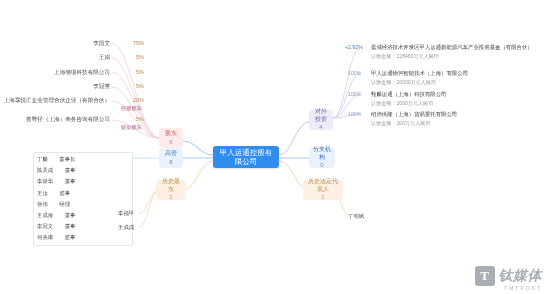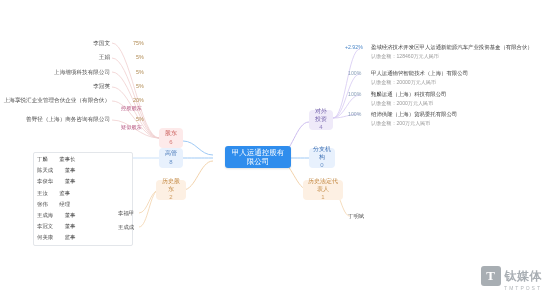--- a/index.html
+++ b/index.html
@@ -56,21 +56,21 @@
   .sub-pct{position:absolute;font-size:5.2px;color:#8aa0b8;white-space:nowrap;}
   .sub-pct.blue{color:#4a86c8;}
 
   
   .wm{position:absolute;right:8px;bottom:8px;display:flex;align-items:center;gap:4px;opacity:.85;}
   .wm-mark{
     width:20px;height:20px;border-radius:3px;background:#9aa0a6;color:#fff;
     display:flex;align-items:center;justify-content:center;font-size:13px;font-weight:bold;
     font-family:"Liberation Serif",serif;
   }
-  .wm-text{font-size:12px;letter-spacing:.5px;color:#9aa0a6;font-weight:bold;}
+  .wm-text{font-size:14px;letter-spacing:.5px;color:#9aa0a6;font-weight:bold;font-style:italic;}
   .wm-sub{font-size:5px;color:#b3b7bb;letter-spacing:2px;position:absolute;right:8px;bottom:3px;text-align:right;width:120px;}
 </style>
 </head>
 <body>
 
 <div id="canvas">
 
   <svg width="550" height="294" style="position:absolute;left:0;top:0;">
 
     <path d="M213 155 C 200 155, 196 141, 183 141" stroke="#9ec9f5" stroke-width="1" fill="none"></path>
@@ -93,21 +93,21 @@
     <path d="M159 190 C 150 190, 148 227, 139 227" stroke="#f3d3ac" stroke-width=".8" fill="none"></path>
 
     <path d="M333 118 C 345 118, 348 49, 360 49" stroke="#d6c9f2" stroke-width=".8" fill="none"></path>
     <path d="M333 118 C 345 118, 348 74, 360 74" stroke="#d6c9f2" stroke-width=".8" fill="none"></path>
     <path d="M333 118 C 345 118, 348 95, 360 95" stroke="#d6c9f2" stroke-width=".8" fill="none"></path>
     <path d="M333 118 C 345 118, 348 114, 360 114" stroke="#d6c9f2" stroke-width=".8" fill="none"></path>
 
     <path d="M333 190 C 340 190, 342 216, 350 216" stroke="#f3d3ac" stroke-width=".8" fill="none"></path>
   </svg>
 
-  <div class="node center-node" style="left:225px;top:146px;width:66px;height:22px;">
+  <div class="node center-node" style="left:213px;top:146px;width:66px;height:22px;">
     <span>甲人运通控股有限公司</span>
   </div>
 
   <div class="node cat cat-pink" style="left:159px;top:128px;width:24px;height:20px;">
     <span>股东</span>
     <span class="cnt">6</span>
   </div>
 
   <div class="node cat cat-blue" style="left:159px;top:148px;width:24px;height:20px;">
     <span>高管</span>

